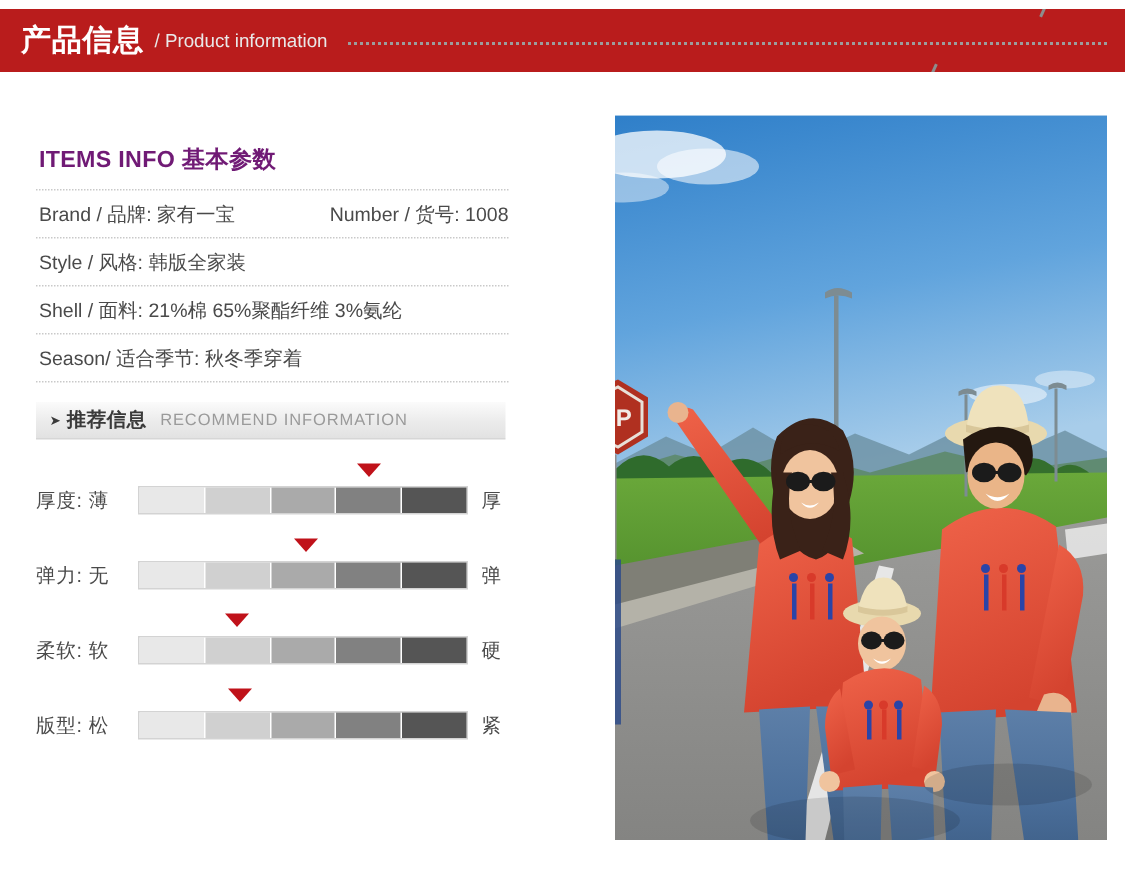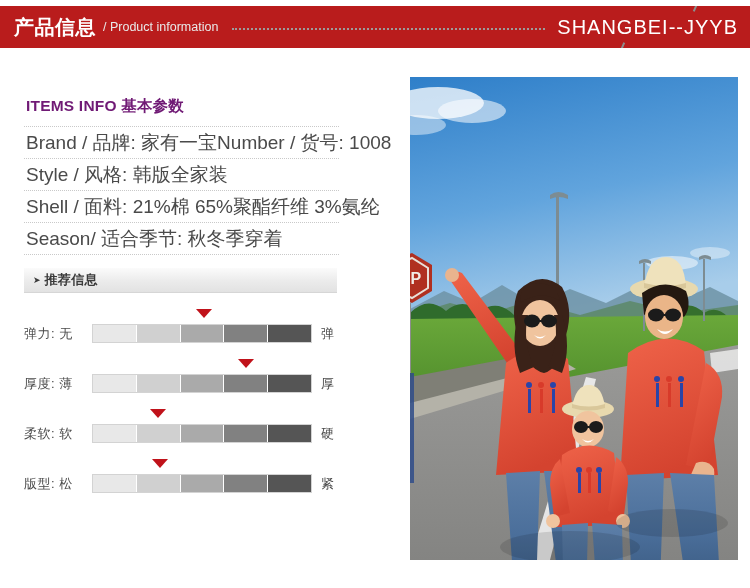--- a/index.html
+++ b/index.html
@@ -87,21 +87,21 @@
   }
   .param-table {
     width: 100%;
     border-top: 1px dotted #c9c9c9;
   }
   .param-row {
     display: flex;
     align-items: center;
     height: 32px;
     border-bottom: 1px dotted #c9c9c9;
-    font-size: 19px;
+    font-size: 13px;
     color: #4a4a4a;
     padding-left: 2px;
     box-sizing: border-box;
   }
   .param-cell-left { width: 196px; white-space: nowrap; }
   .param-cell-right { white-space: nowrap; }
   .param-cell-full { white-space: nowrap; }
 
   
   .recommend-bar {
@@ -201,21 +201,20 @@
   }
   .photo svg { display: block; }
 </style>
 </head>
 <body>
 
 <div class="header">
   <span class="header-title-cn">产品信息</span>
   <span class="header-title-en">/ Product information</span>
   <span class="header-dots"></span>
-  <span class="header-brand">SHANGBEI--JYYB</span>
   <span class="slash slash-top"></span>
   <span class="slash slash-bottom"></span>
 </div>
 
 <div class="info-col">
   <div class="items-info-title">ITEMS INFO 基本参数</div>
   <div class="param-table">
     <div class="param-row">
       <span class="param-cell-left">Brand / 品牌: 家有一宝</span>
       <span class="param-cell-right">Number / 货号: 1008</span>
@@ -228,50 +227,51 @@
     </div>
     <div class="param-row">
       <span class="param-cell-full">Season/ 适合季节: 秋冬季穿着</span>
     </div>
   </div>
 </div>
 
 <div class="recommend-bar">
   <span class="rec-arrow">➤</span>
   <span class="rec-cn">推荐信息</span>
+  <span class="rec-en">RECOMMEND INFORMATION</span>
 </div>
 
 <div class="sliders">
+  <div class="slider-row">
+    <span class="marker" style="left: 222px; border-top-color: rgb(192, 18, 26);"></span>
+    <div class="slider-line">
+      <span class="slider-label">厚度: 薄</span>
+      <div class="slider-track">
+        <span class="seg" style="background: rgb(232, 232, 232);"></span>
+        <span class="seg" style="background: rgb(208, 208, 208);"></span>
+        <span class="seg" style="background: rgb(170, 170, 170);"></span>
+        <span class="seg" style="background: rgb(129, 129, 129);"></span>
+        <span class="seg" style="background: rgb(85, 85, 85);"></span>
+      </div>
+      <span class="slider-end">厚</span>
+    </div>
+  </div>
+
   <div class="slider-row">
     <span class="marker" style="left: 180.2px; border-top-color: rgb(192, 18, 26);"></span>
     <div class="slider-line">
       <span class="slider-label">弹力: 无</span>
       <div class="slider-track">
         <span class="seg" style="background: rgb(232, 232, 232);"></span>
         <span class="seg" style="background: rgb(208, 208, 208);"></span>
         <span class="seg" style="background: rgb(170, 170, 170);"></span>
         <span class="seg" style="background: rgb(129, 129, 129);"></span>
         <span class="seg" style="background: rgb(85, 85, 85);"></span>
       </div>
       <span class="slider-end">弹</span>
-    </div>
-  </div>
-
-  <div class="slider-row">
-    <span class="marker" style="left: 222px; border-top-color: rgb(192, 18, 26);"></span>
-    <div class="slider-line">
-      <span class="slider-label">厚度: 薄</span>
-      <div class="slider-track">
-        <span class="seg" style="background: rgb(232, 232, 232);"></span>
-        <span class="seg" style="background: rgb(208, 208, 208);"></span>
-        <span class="seg" style="background: rgb(170, 170, 170);"></span>
-        <span class="seg" style="background: rgb(129, 129, 129);"></span>
-        <span class="seg" style="background: rgb(85, 85, 85);"></span>
-      </div>
-      <span class="slider-end">厚</span>
     </div>
   </div>
 
   <div class="slider-row">
     <span class="marker" style="left: 134px; border-top-color: rgb(192, 18, 26);"></span>
     <div class="slider-line">
       <span class="slider-label">柔软: 软</span>
       <div class="slider-track">
         <span class="seg" style="background: rgb(232, 232, 232);"></span>
         <span class="seg" style="background: rgb(208, 208, 208);"></span>

